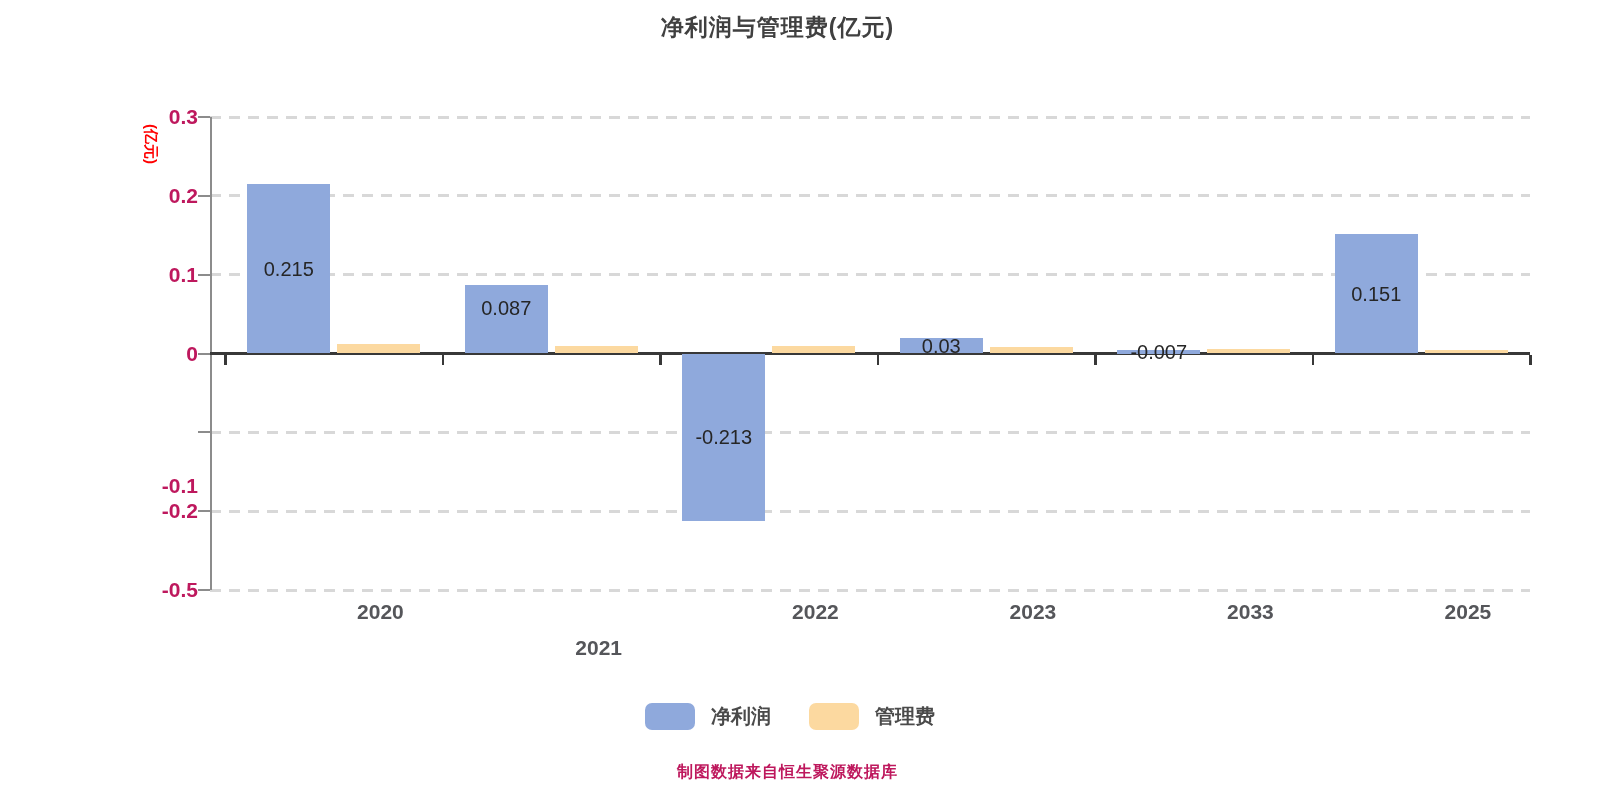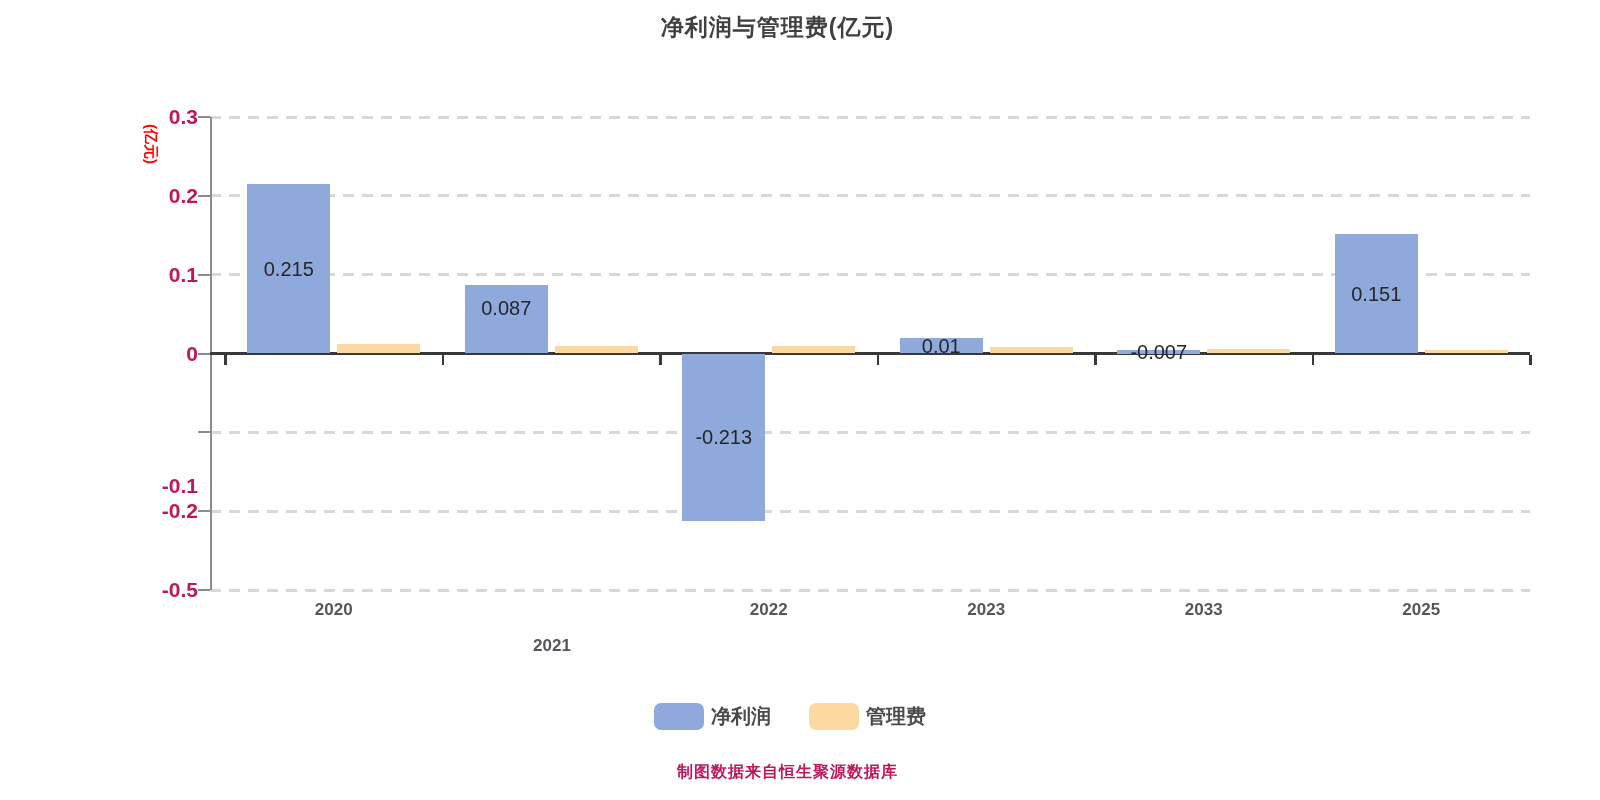--- a/index.html
+++ b/index.html
@@ -26,33 +26,33 @@
   }
   .zero-axis{position:absolute;background:#383838;}
   .y-axis-line{position:absolute;background:#8c8c8c;}
   .y-tick{position:absolute;background:#8c8c8c;}
   .x-tick{position:absolute;background:#383838;}
   .y-tick-label{
     position:absolute;width:70px;text-align:right;
     font-size:21px;font-weight:600;color:#be185d;line-height:28px;
   }
   .x-cat-label{
-    position:absolute;width:140px;text-align:center;
-    font-size:17px;font-weight:600;color:#55565a;
+    position:absolute;width:140px;text-align:right;
+    font-size:21px;font-weight:600;color:#55565a;
   }
   .bar{position:absolute;}
   .bar-label{
     position:absolute;width:130px;height:28px;line-height:28px;
     text-align:center;font-size:20px;color:#262626;white-space:nowrap;
   }
   .legend{
     position:absolute;top:703px;left:0;width:1580px;
     display:flex;justify-content:center;align-items:center;gap:38px;
   }
-  .legend-item{display:flex;align-items:center;gap:7px;}
+  .legend-item{display:flex;align-items:center;gap:16px;}
   .legend-swatch{width:50px;height:27px;border-radius:7px;}
   .legend-label{font-size:20px;font-weight:600;color:#4a4a4a;line-height:27px;}
   .source-note{
     position:absolute;top:762px;left:0;width:1575px;text-align:center;
     font-size:16px;font-weight:bold;color:#be185d;letter-spacing:1px;
   }
 </style>
 </head>
 <body>
 
@@ -96,21 +96,21 @@
     <div class="x-cat-label" style="left: 263.75px; top: 600px;">2020</div>
     <div class="bar" style="left: 464.75px; top: 284.915px; width: 83px; height: 68.585px; background: rgb(143, 169, 220);"></div>
     <div class="bar-label" style="left: 441.25px; top: 294px;">0.087</div>
     <div class="bar" style="left: 554.75px; top: 345.617px; width: 83px; height: 7.88333px; background: rgb(252, 217, 160);"></div>
     <div class="x-cat-label" style="left: 482px; top: 600px; margin-top: 36px;">2021</div>
     <div class="bar" style="left: 682.25px; top: 353.5px; width: 83px; height: 167.915px; background: rgb(143, 169, 220);"></div>
     <div class="bar-label" style="left: 658.75px; top: 423.457px;">-0.213</div>
     <div class="bar" style="left: 772.25px; top: 345.617px; width: 83px; height: 7.88333px; background: rgb(252, 217, 160);"></div>
     <div class="x-cat-label" style="left: 698.75px; top: 600px;">2022</div>
     <div class="bar" style="left: 899.75px; top: 337.733px; width: 83px; height: 15.7667px; background: rgb(143, 169, 220);"></div>
-    <div class="bar-label" style="left: 876.25px; top: 331.617px;">0.01</div>
+    <div class="bar-label" style="left: 876.25px; top: 331.617px;">0.03</div>
     <div class="bar" style="left: 989.75px; top: 347.193px; width: 83px; height: 6.30667px; background: rgb(252, 217, 160);"></div>
     <div class="x-cat-label" style="left: 916.25px; top: 600px;">2023</div>
     <div class="bar" style="left: 1117.25px; top: 350px; width: 83px; height: 3.5px; background: rgb(143, 169, 220);"></div>
     <div class="bar-label" style="left: 1093.75px; top: 337.75px;">-0.007</div>
     <div class="bar" style="left: 1207.25px; top: 348.77px; width: 83px; height: 4.73px; background: rgb(252, 217, 160);"></div>
     <div class="x-cat-label" style="left: 1133.75px; top: 600px;">2033</div>
     <div class="bar" style="left: 1334.75px; top: 234.462px; width: 83px; height: 119.038px; background: rgb(143, 169, 220);"></div>
     <div class="bar-label" style="left: 1311.25px; top: 279.981px;">0.151</div>
     <div class="bar" style="left: 1424.75px; top: 349.558px; width: 83px; height: 3.94167px; background: rgb(252, 217, 160);"></div>
     <div class="x-cat-label" style="left: 1351.25px; top: 600px;">2025</div>

